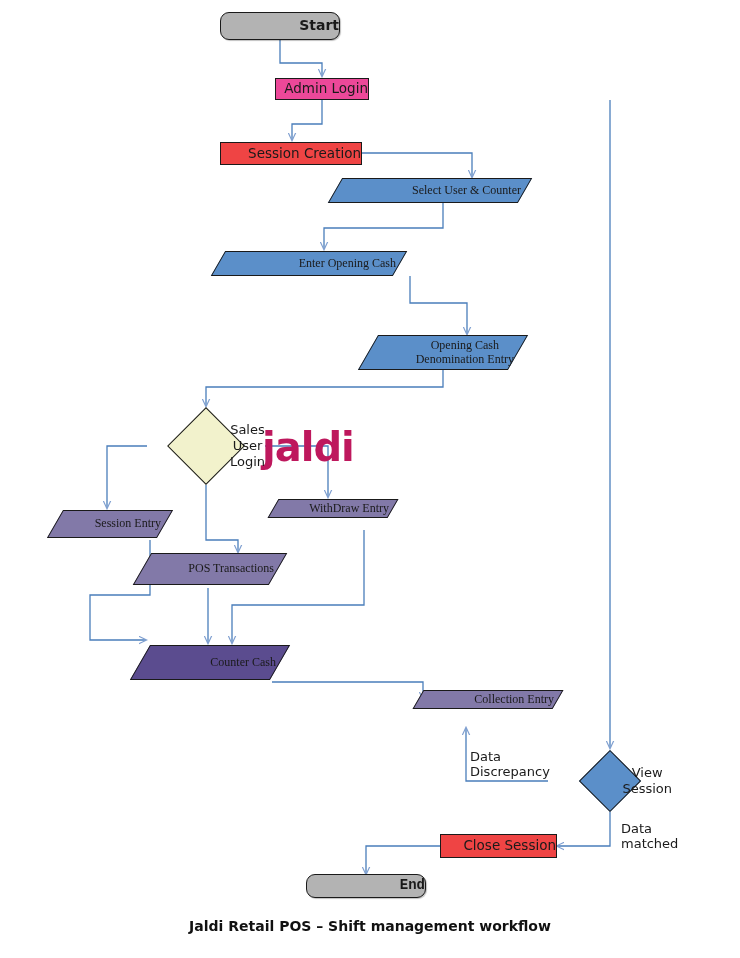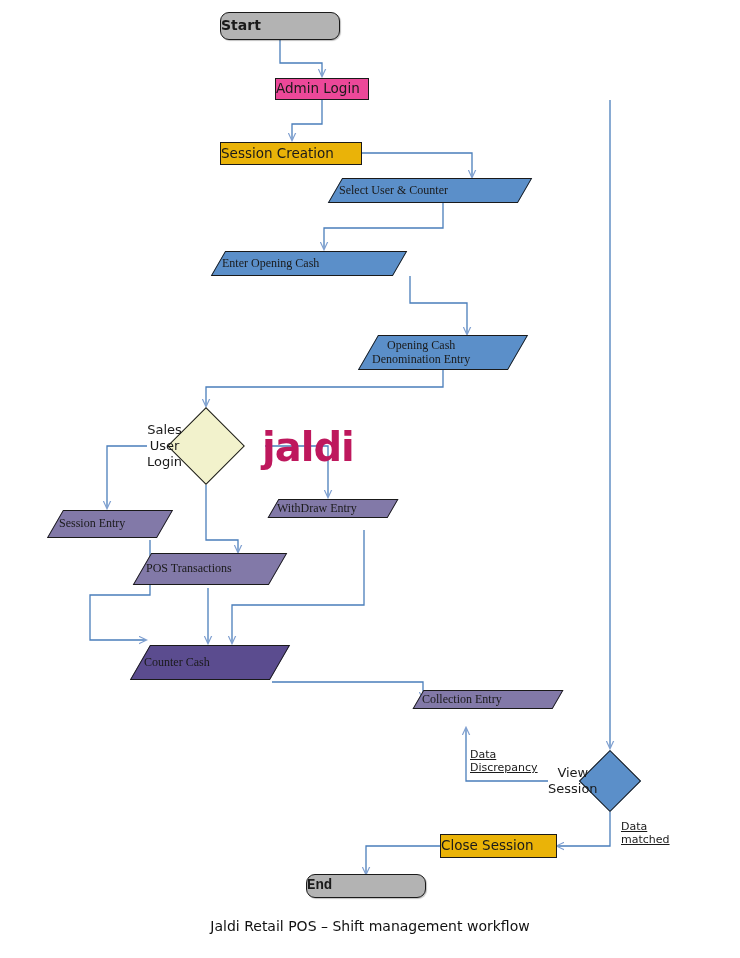--- a/index.html
+++ b/index.html
@@ -23,41 +23,41 @@
     top: 0;
     width: 740px;
     height: 958px;
     pointer-events: none;
   }
   .node {
     position: absolute;
     box-sizing: border-box;
     display: flex;
     align-items: center;
-    justify-content: flex-start;
+    justify-content: flex-end;
     text-align: center;
     color: #1a1a1a;
     line-height: 1.12;
     z-index: 3;
   }
   
   .term {
     background: #b3b3b3;
     border: 1.6px solid #1a1a1a;
     border-radius: 9px;
     font-weight: bold;
     font-size: 14px;
     box-shadow: 1px 1px 1px rgba(0,0,0,0.25);
   }
   
   .proc {
     border: 1.6px solid #1a1a1a;
     font-size: 13.5px;
   }
-  .proc.blue { background: #eab308; }
+  .proc.blue { background: #ef4444; }
   .proc.cream { background: #ec4899; }
   
   .para {
     border: 0;
     font-size: 12px;
     background: transparent;
     font-family: Liberation Serif, serif;
   }
   .para .skew {
     position: absolute;
@@ -92,47 +92,46 @@
     position: relative;
     z-index: 2;
     white-space: pre-line;
     line-height: 1.22;
   }
   .dia.cream .rot { background: #f2f2cc; }
   .dia.blue .rot { background: #5b8fc9; }
   
   .elabel {
     position: absolute;
-    font-size: 11px;
+    font-size: 13px;
     color: #1a1a1a;
     line-height: 1.18;
     white-space: pre-line;
     z-index: 4;
-    text-decoration: underline;
   }
   
   #watermark {
     position: absolute;
     left: 262px;
     top: 424px;
     font-size: 40px;
     font-weight: bold;
     color: #be185d;
     letter-spacing: -1px;
     z-index: 1;
     font-family: "DejaVu Sans", "Liberation Sans", sans-serif;
   }
   #caption {
     position: absolute;
     left: 0;
     top: 918px;
     width: 740px;
     text-align: center;
     font-size: 14px;
-    font-weight: normal;
+    font-weight: bold;
     color: #111111;
     z-index: 5;
   }
 </style>
 </head>
 <body>
 
 <div id="canvas">
 
   <svg id="edges" viewBox="0 0 740 958" width="740" height="958">

